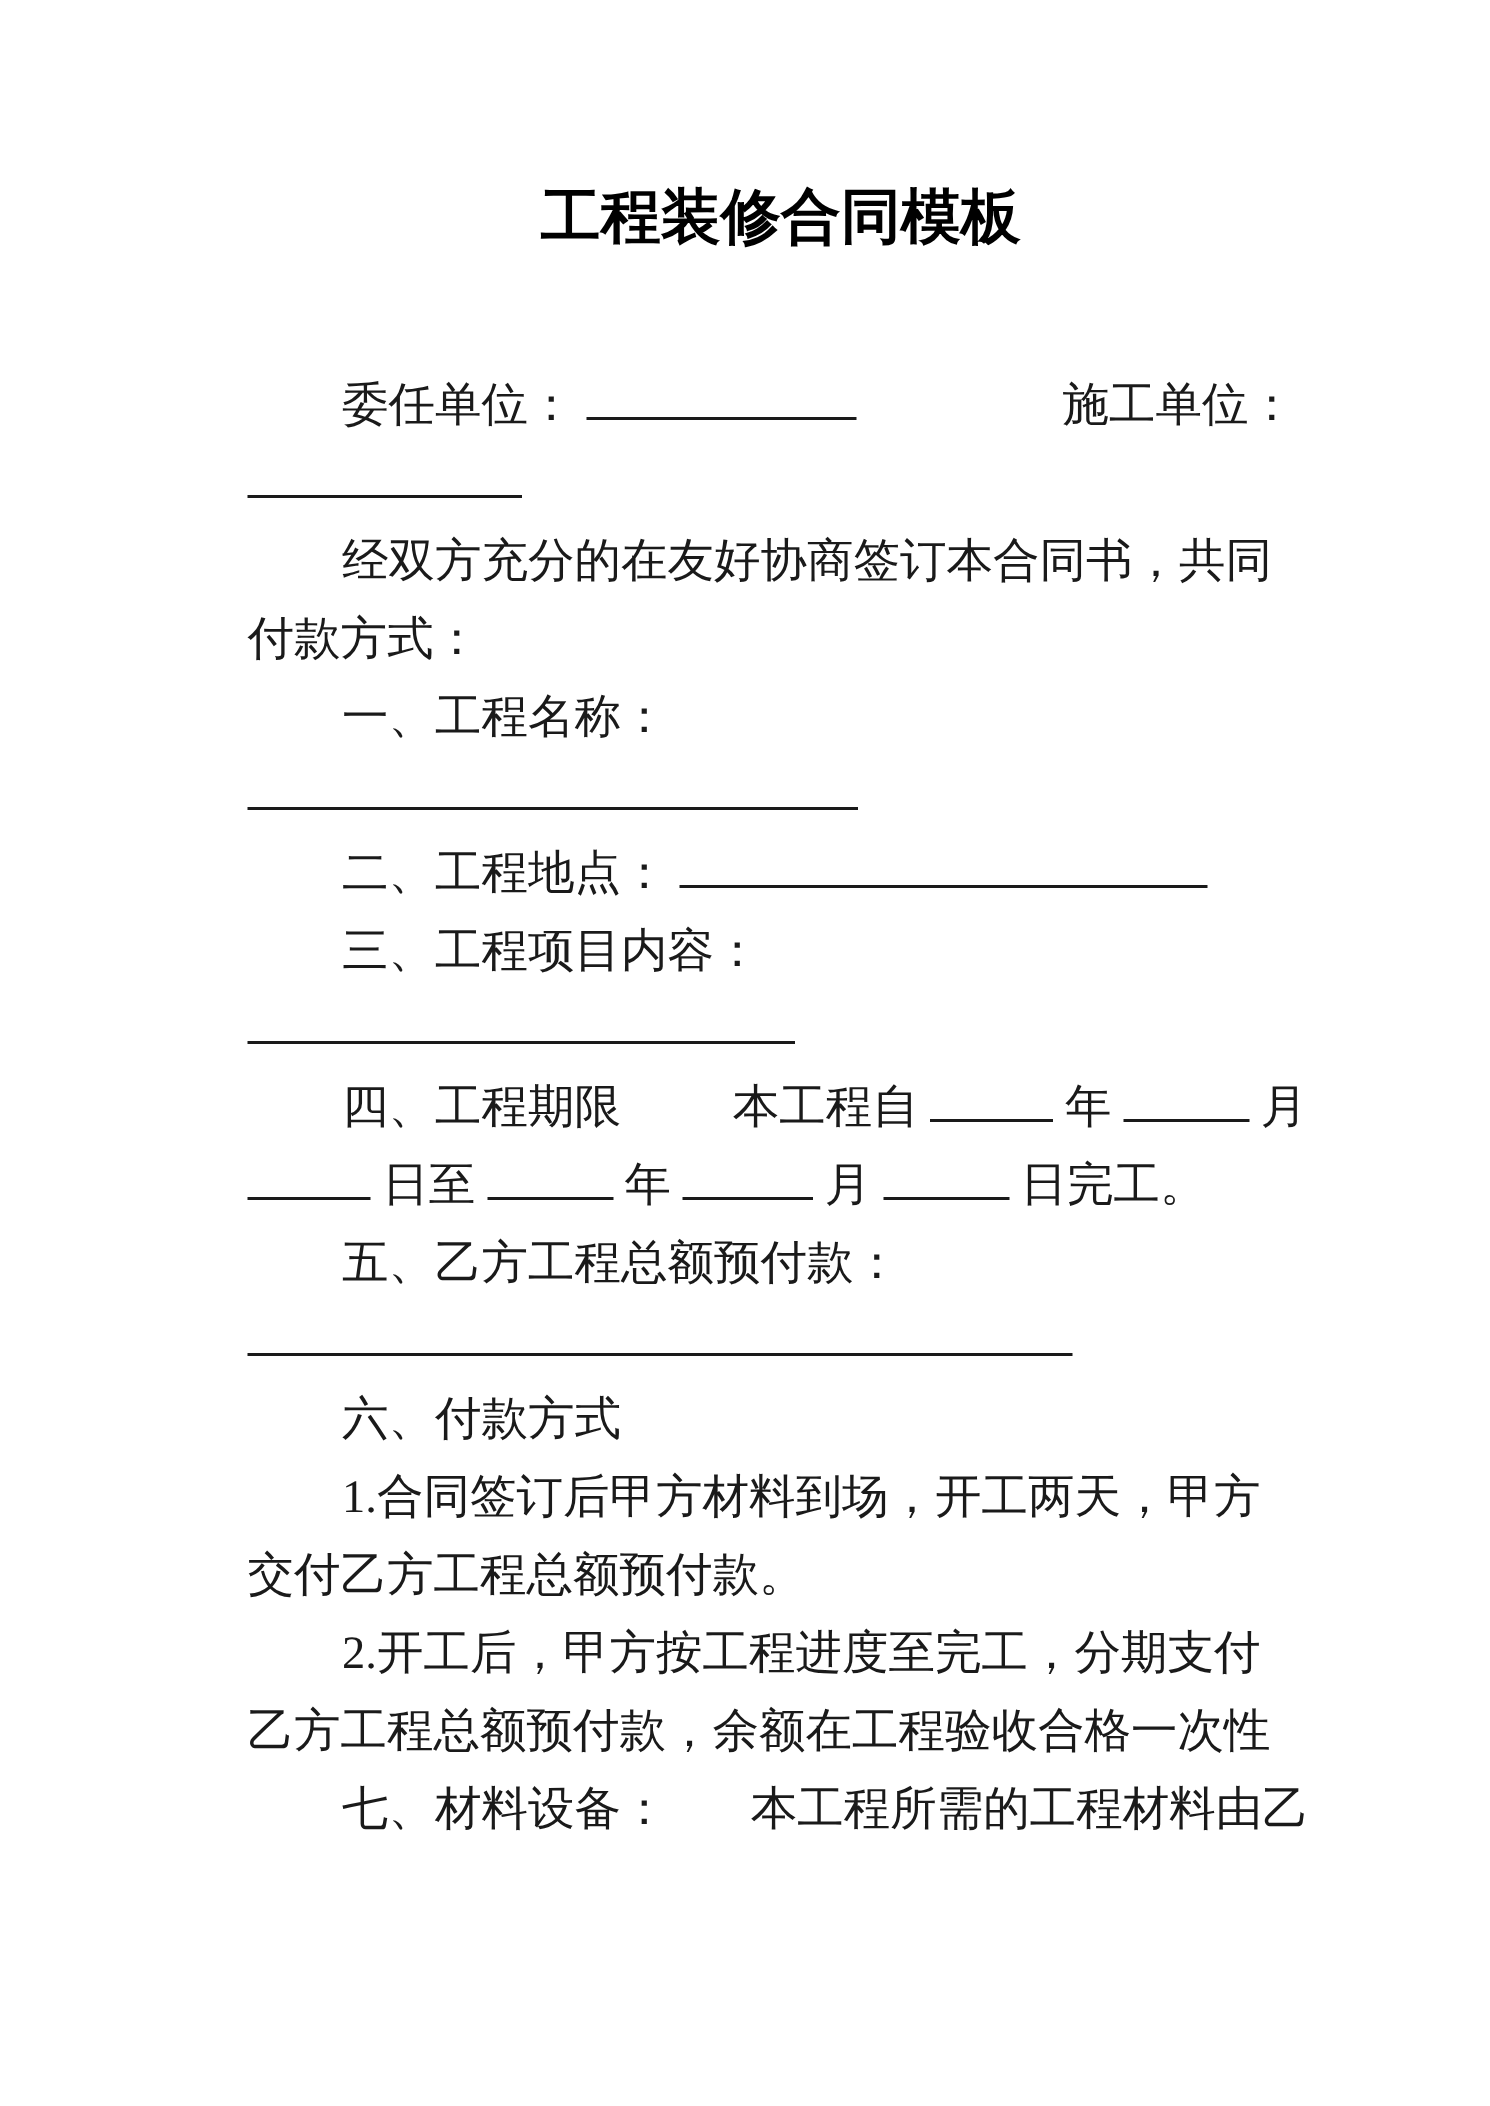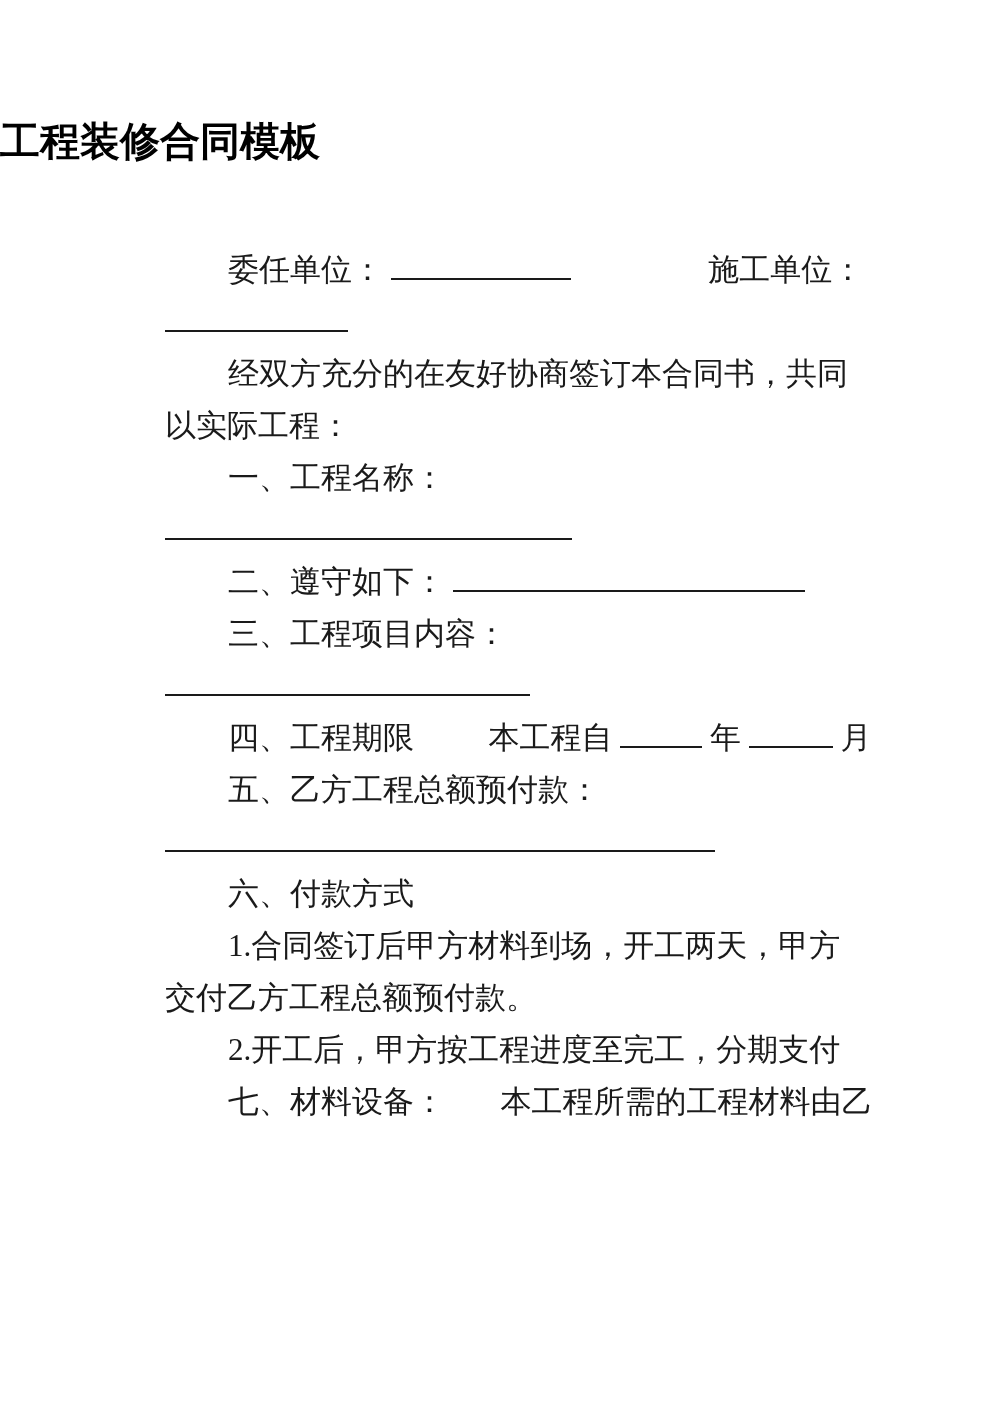--- a/index.html
+++ b/index.html
@@ -12,26 +12,27 @@
     background: #ffffff;
     overflow: hidden;
     font-family: "Liberation Serif", "DejaVu Serif", serif;
     font-size: 31px;
     color: #1a1a1a;
   }
   .title {
     margin: 115px 0 0 0;
     height: 60px;
     line-height: 60px;
-    text-align: left;
-    font-family: Liberation Mono, monospace;
+    text-align: center;
+    font-family: Liberation Serif, serif;
     font-weight: 700;
     font-size: 40px;
     color: #000000;
     letter-spacing: 0;
+    padding-left: 48px;
   }
   .content {
     margin-top: 69px;
     padding-left: 165px;
     padding-right: 78px;
   }
   .line {
     height: 52px;
     line-height: 52px;
     white-space: nowrap;
@@ -70,56 +71,67 @@
       <span class="blank w180"></span>
       <span class="gap-parties"></span>
       <span>施工单位：</span>
     </div>
 
     <div class="line">
       <span class="blank w183"></span>
     </div>
 
     <div class="line indent">经双方充分的在友好协商签订本合同书，共同</div>
-    <div class="line">以实际工程：</div>
+    <div class="line">付款方式：</div>
 
     <div class="line indent">一、工程名称：</div>
     <div class="line">
       <span class="blank w407"></span>
     </div>
 
     <div class="line indent">
-      <span>二、遵守如下：</span>
+      <span>二、工程地点：</span>
       <span class="blank w352"></span>
     </div>
 
     <div class="line indent">三、工程项目内容：</div>
     <div class="line">
       <span class="blank w365"></span>
     </div>
 
     <div class="line indent">
       <span>四、工程期限</span>
       <span class="gap-c4"></span>
       <span>本工程自</span>
       <span class="blank w82"></span>
       <span>年</span>
       <span class="blank w84"></span>
       <span>月</span>
     </div>
+    <div class="line">
+      <span class="blank w82"></span>
+      <span>日至</span>
+      <span class="blank w84"></span>
+      <span>年</span>
+      <span class="blank w87"></span>
+      <span>月</span>
+      <span class="blank w84"></span>
+      <span>日完工。</span>
+    </div>
 
     <div class="line indent">五、乙方工程总额预付款：</div>
     <div class="line">
       <span class="blank w550"></span>
     </div>
 
     <div class="line indent">六、付款方式</div>
     <div class="line indent">1.合同签订后甲方材料到场，开工两天，甲方</div>
     <div class="line">交付乙方工程总额预付款。</div>
     <div class="line indent">2.开工后，甲方按工程进度至完工，分期支付</div>
+    <div class="line">乙方工程总额预付款，余额在工程验收合格一次性</div>
 
     <div class="line indent">
       <span>七、材料设备：</span>
       <span class="gap-c7"></span>
       <span>本工程所需的工程材料由乙</span>
     </div>
 
   </div>
 </div>
 

